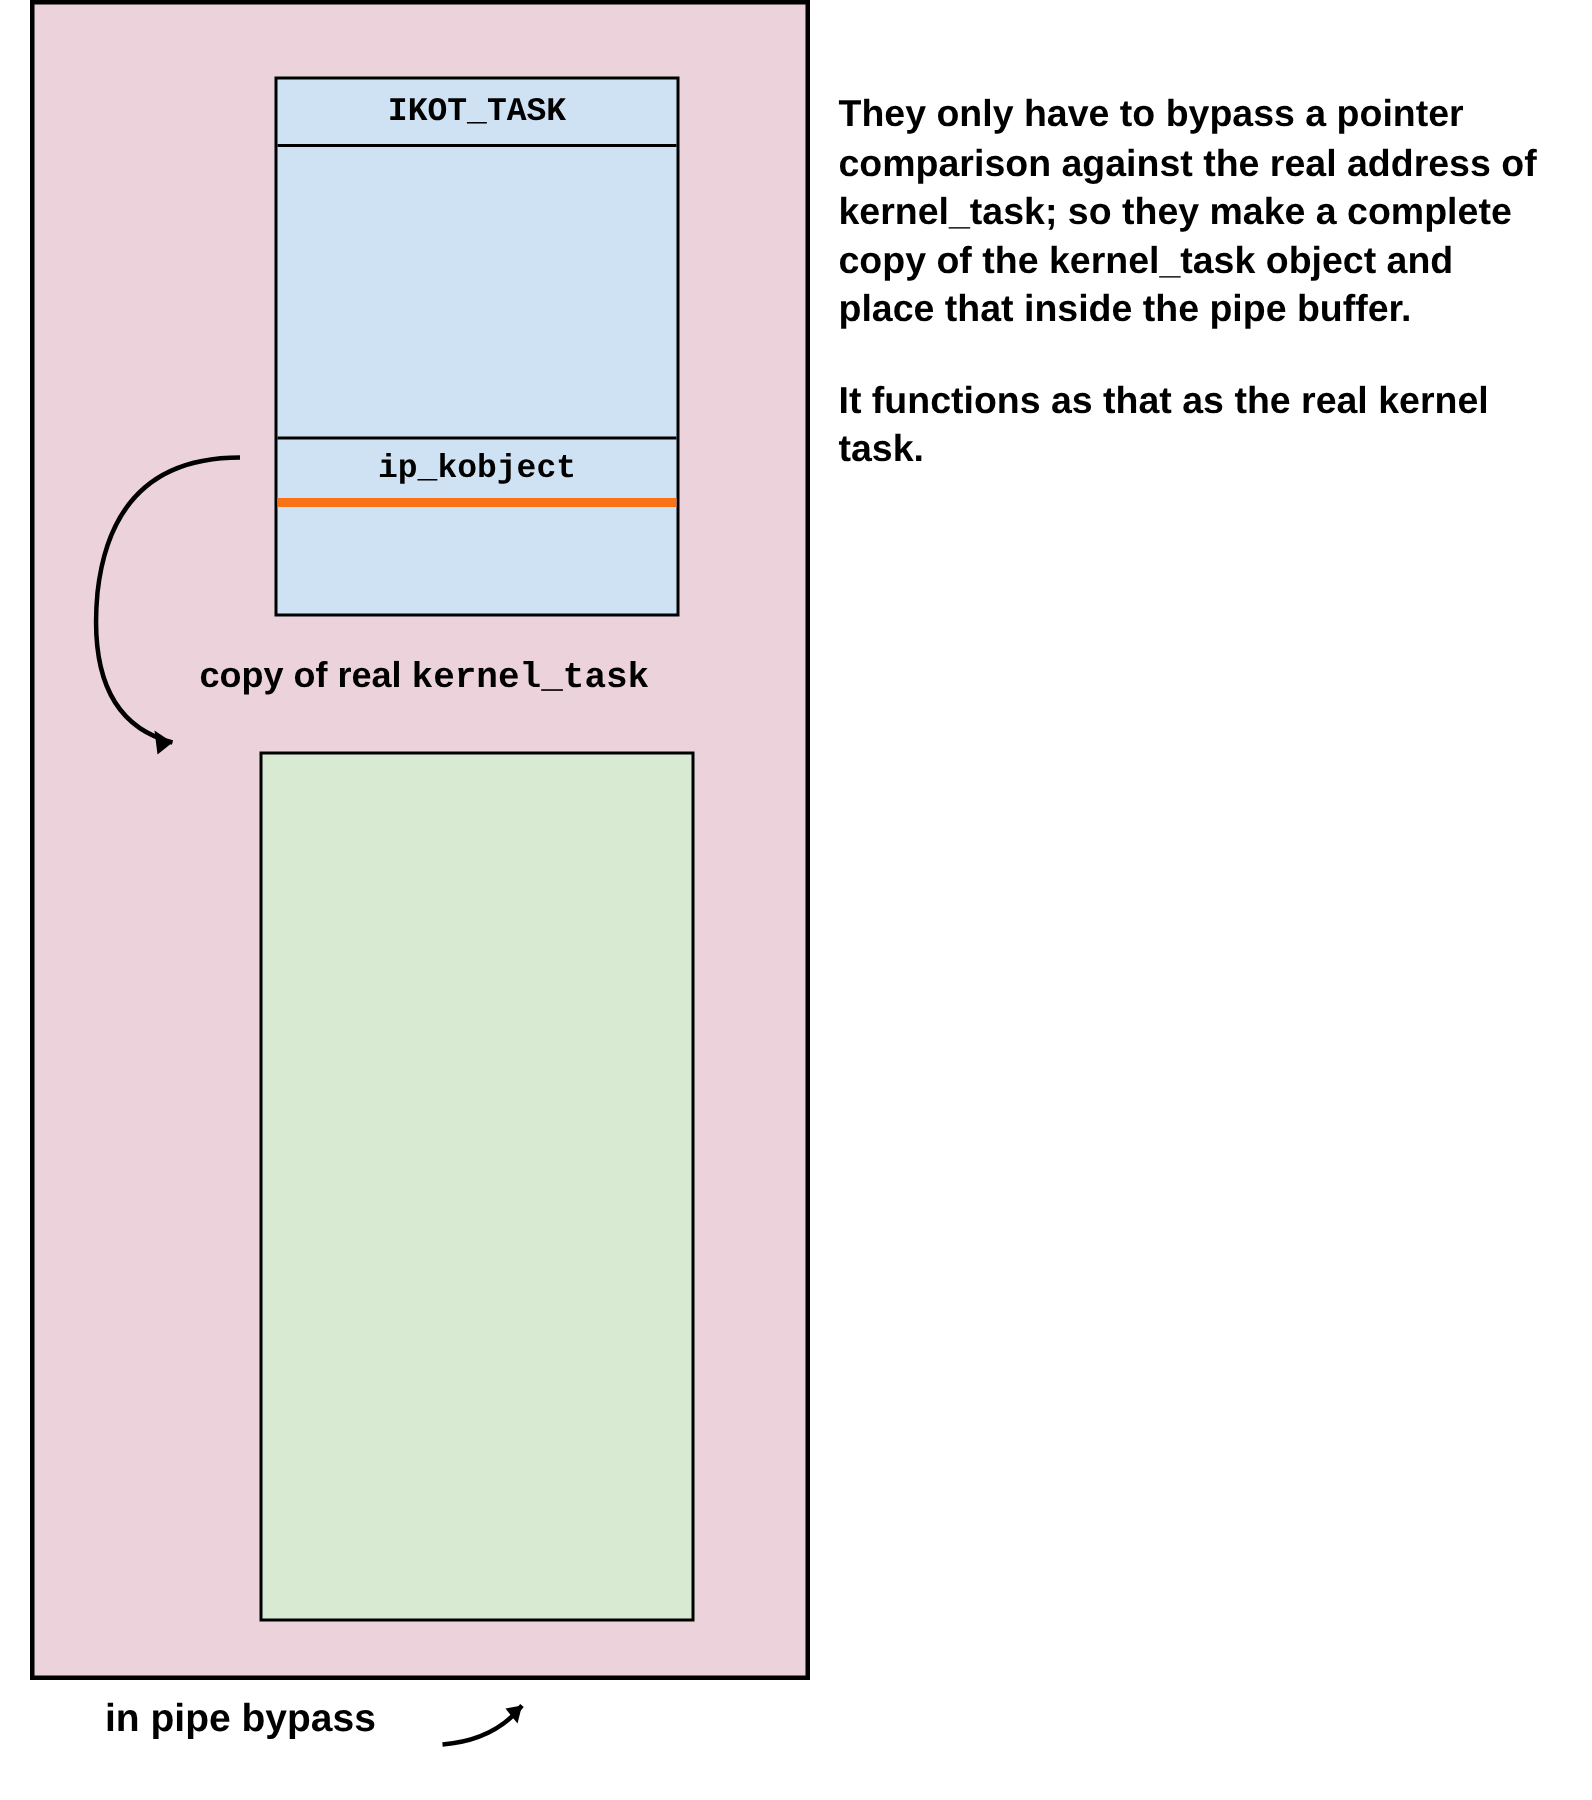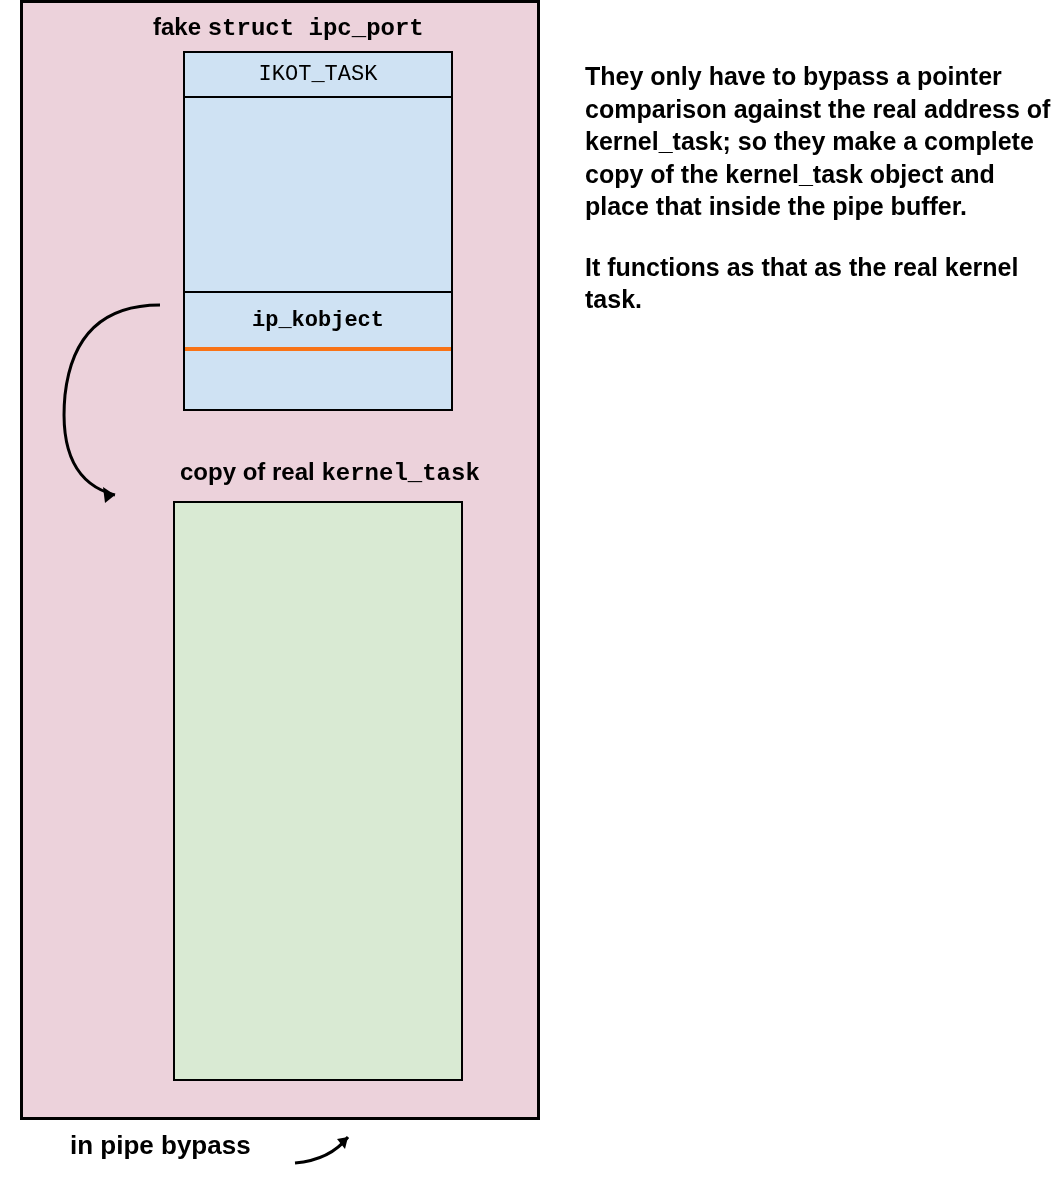--- a/index.html
+++ b/index.html
@@ -52,47 +52,46 @@
       border: 2px solid #000;
       background: #cfe2f3;
     }
     .ikot-task-row {
       height: 45px;
       border-bottom: 2px solid #000;
       display: flex;
       align-items: center;
       justify-content: center;
       font-family: "Courier New", monospace;
-      font-weight: normal;
+      font-weight: bold;
       font-size: 22px;
     }
     .spacer-row {
       height: 195px;
       border-bottom: 2px solid #000;
     }
     .ip-kobject-row {
-      height: 58px;
-      border-bottom: 4px solid #f97316;
+      height: 45px;
+      border-bottom: 6px solid #f97316;
       display: flex;
       align-items: center;
       justify-content: center;
       font-family: "Courier New", monospace;
       font-weight: bold;
       font-size: 22px;
     }
     .bottom-row {
       height: 75px;
     }
     .copy-label {
       position: absolute;
       left: 110px;
-      top: 455px;
+      top: 434px;
       font-size: 24px;
       font-weight: bold;
-      margin-left: 47px;
     }
     .copy-label .mono {
       font-family: "Courier New", monospace;
       font-weight: bold;
     }
     .kernel-task-box {
       position: absolute;
       left: 150px;
       top: 498px;
       width: 290px;
@@ -102,21 +101,21 @@
     }
     .pipe-buffer-label {
       position: absolute;
       left: 70px;
       top: 1130px;
       font-size: 26px;
       font-weight: bold;
     }
     .explanation {
       position: absolute;
-      left: 585px;
+      left: 559px;
       top: 60px;
       width: 470px;
       font-size: 25px;
       font-weight: bold;
       line-height: 1.3;
     }
     .explanation p {
       margin-bottom: 28px;
     }
     .arrow-curve {
@@ -137,23 +136,20 @@
     }
   </style>
 </head>
 <body>
 
 <div class="container">
   <div class="diagram-area">
 
     <div class="outer-box">
 
-      <div class="title-fake">
-        <span>fake </span><span class="mono">struct ipc_port</span>
-      </div>
 
       <div class="ipc-port-box">
         <div class="ikot-task-row">IKOT_TASK</div>
         <div class="spacer-row"></div>
         <div class="ip-kobject-row">ip_kobject</div>
         <div class="bottom-row"></div>
       </div>
 
       <div class="copy-label">
         <span>copy of real </span><span class="mono">kernel_task</span>

